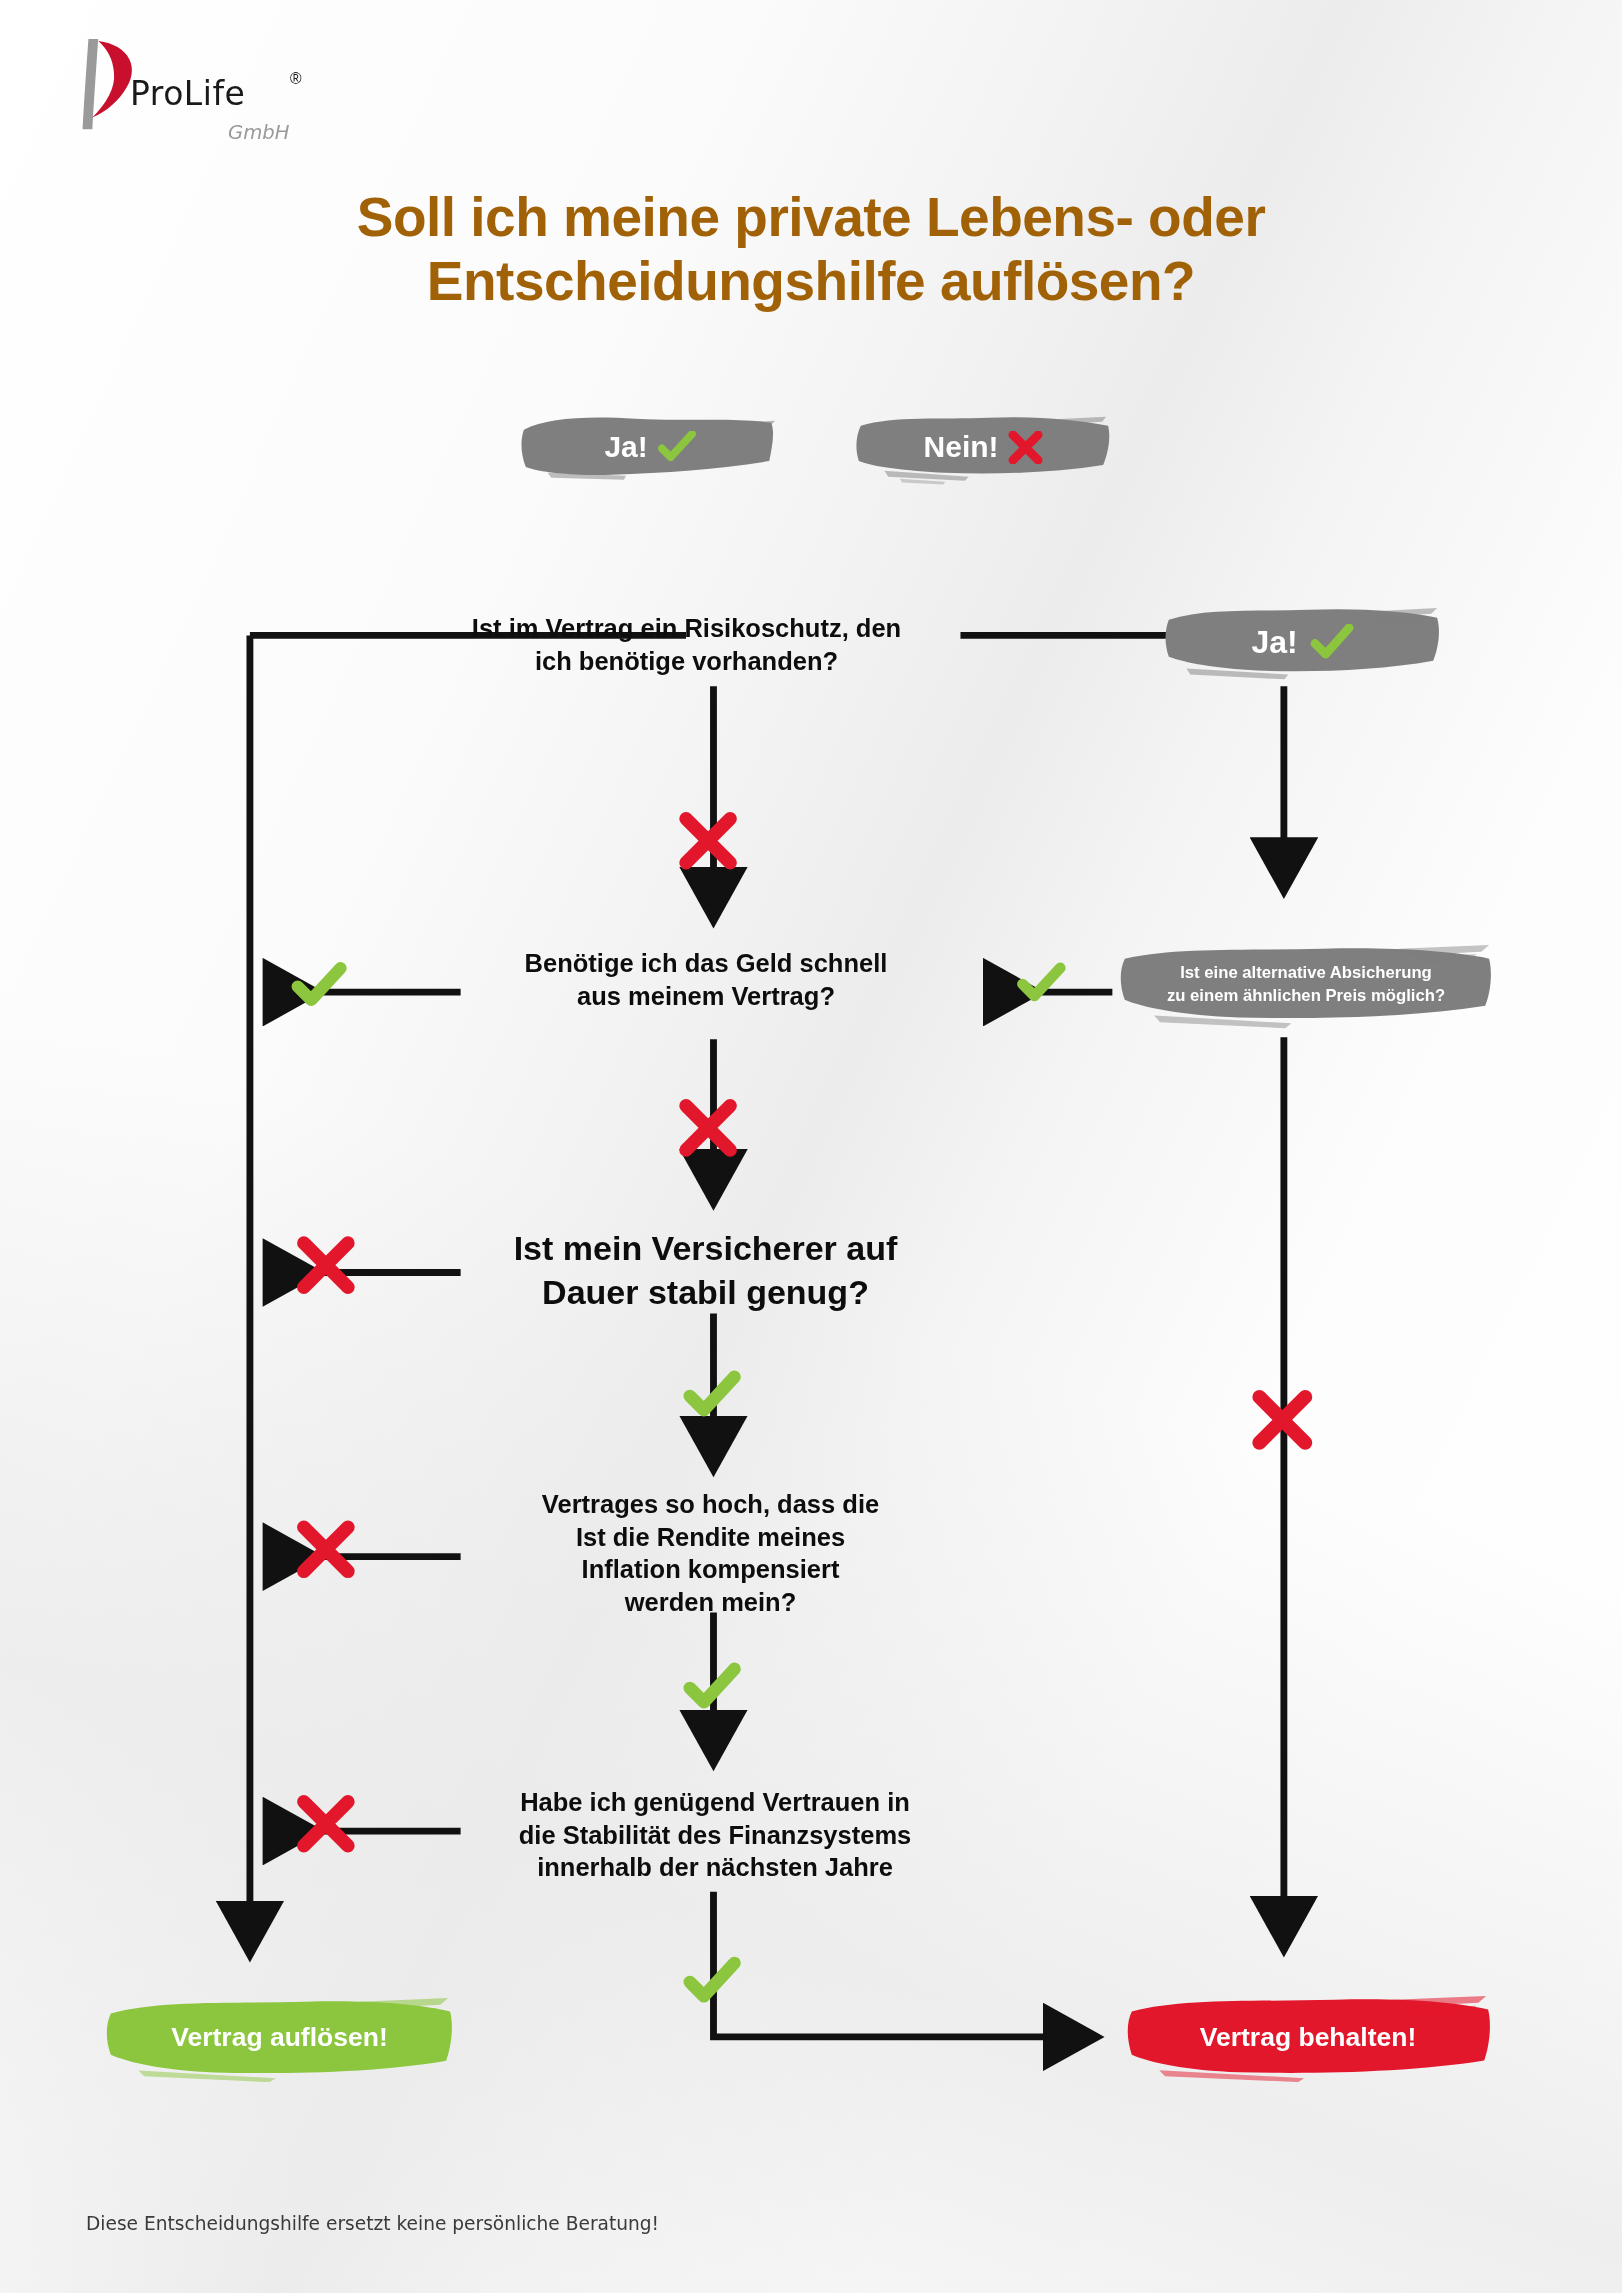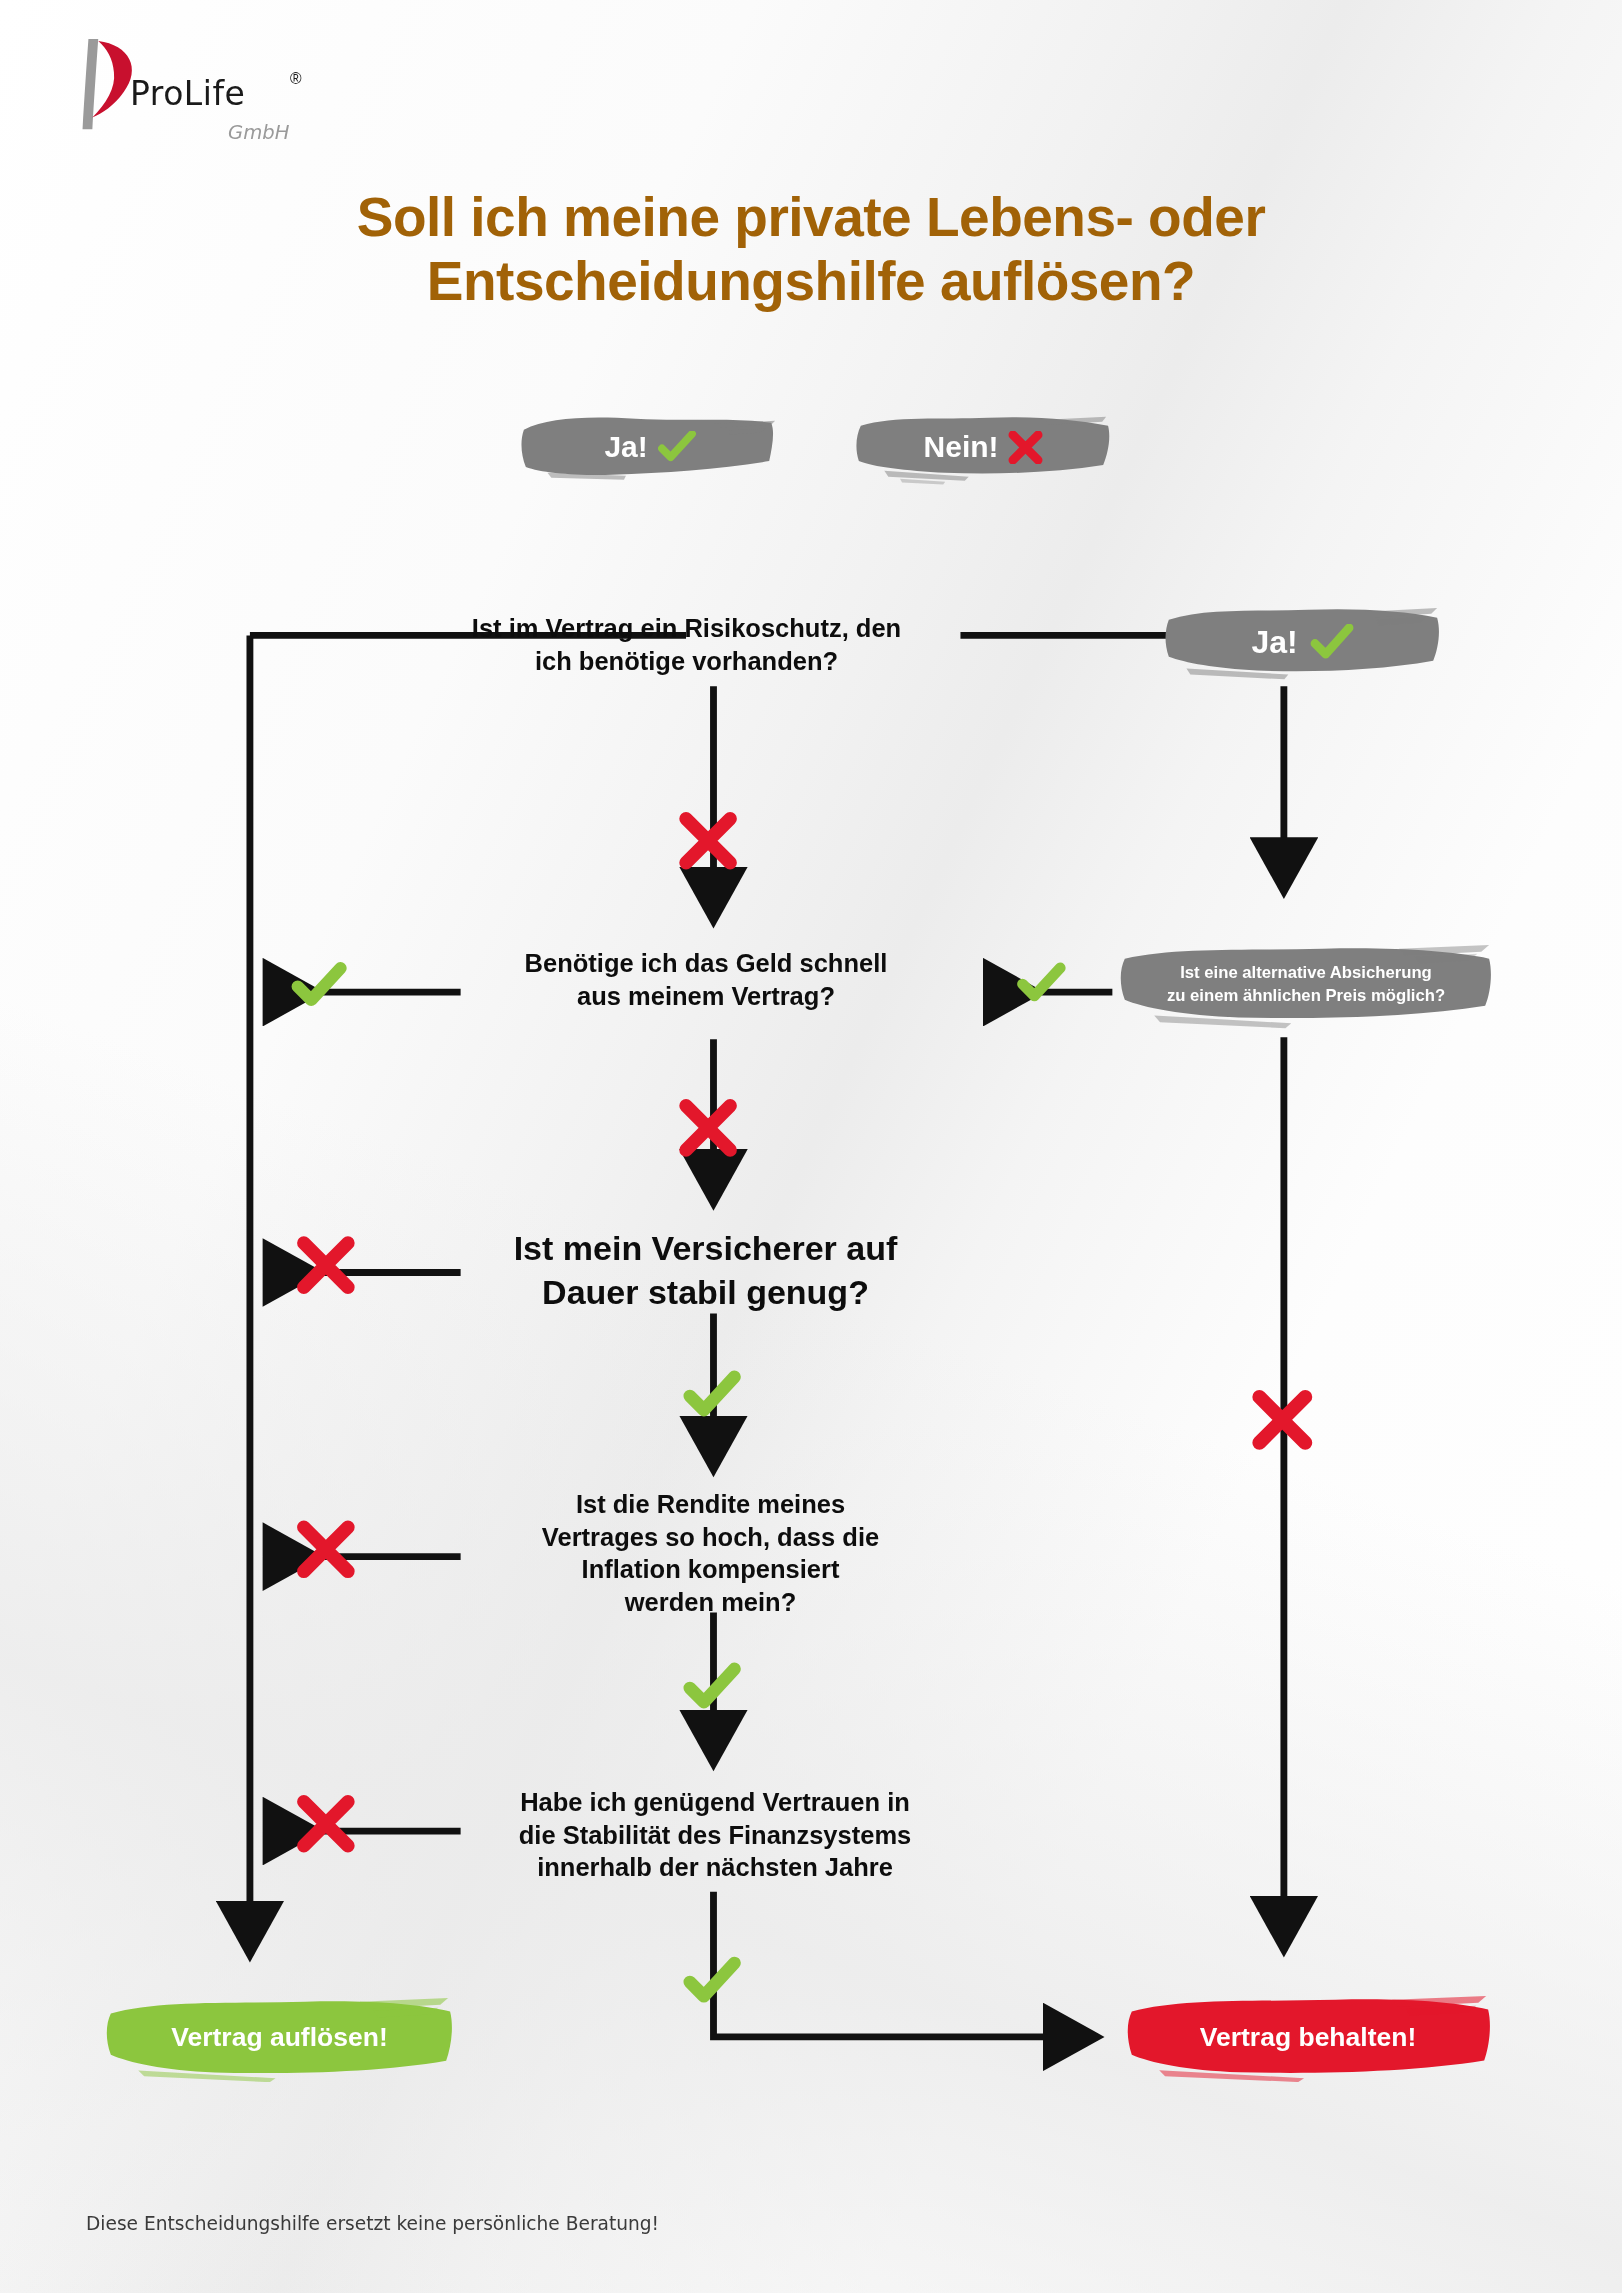--- a/index.html
+++ b/index.html
@@ -214,22 +214,22 @@
   <div>Benötige ich das Geld schnell</div>
   <div>aus meinem Vertrag?</div>
 </div>
 
 <div class="q q3">
   <div>Ist mein Versicherer auf</div>
   <div>Dauer stabil genug?</div>
 </div>
 
 <div class="q q4">
+  <div>Vertrages so hoch, dass die</div>
   <div>Ist die Rendite meines</div>
-  <div>Vertrages so hoch, dass die</div>
   <div>Inflation kompensiert</div>
   <div>werden mein?</div>
 </div>
 
 <div class="q q5">
   <div>Habe ich genügend Vertrauen in</div>
   <div>die Stabilität des Finanzsystems</div>
   <div>innerhalb der nächsten Jahre</div>
 </div>
 

